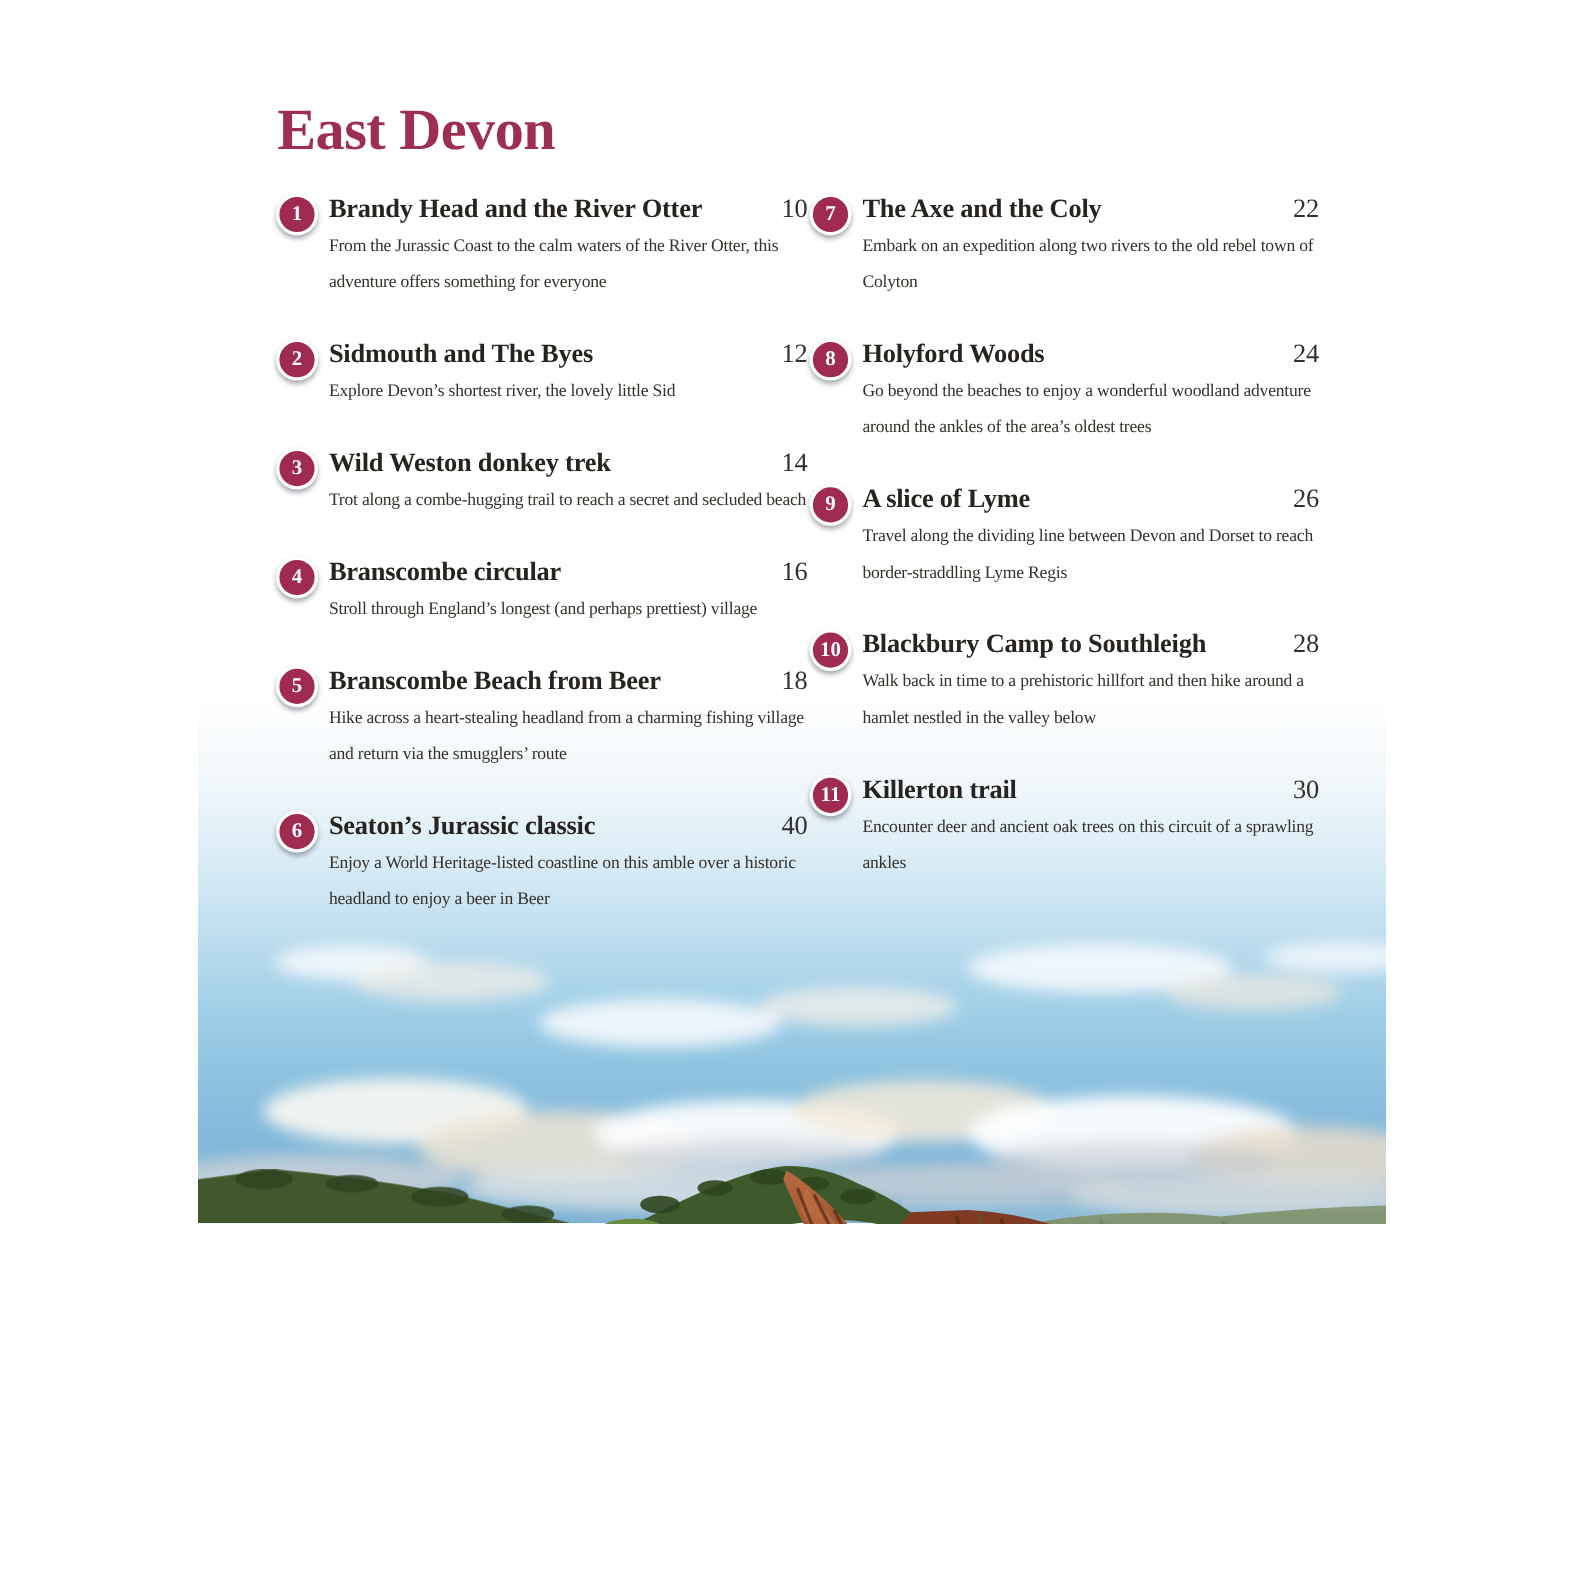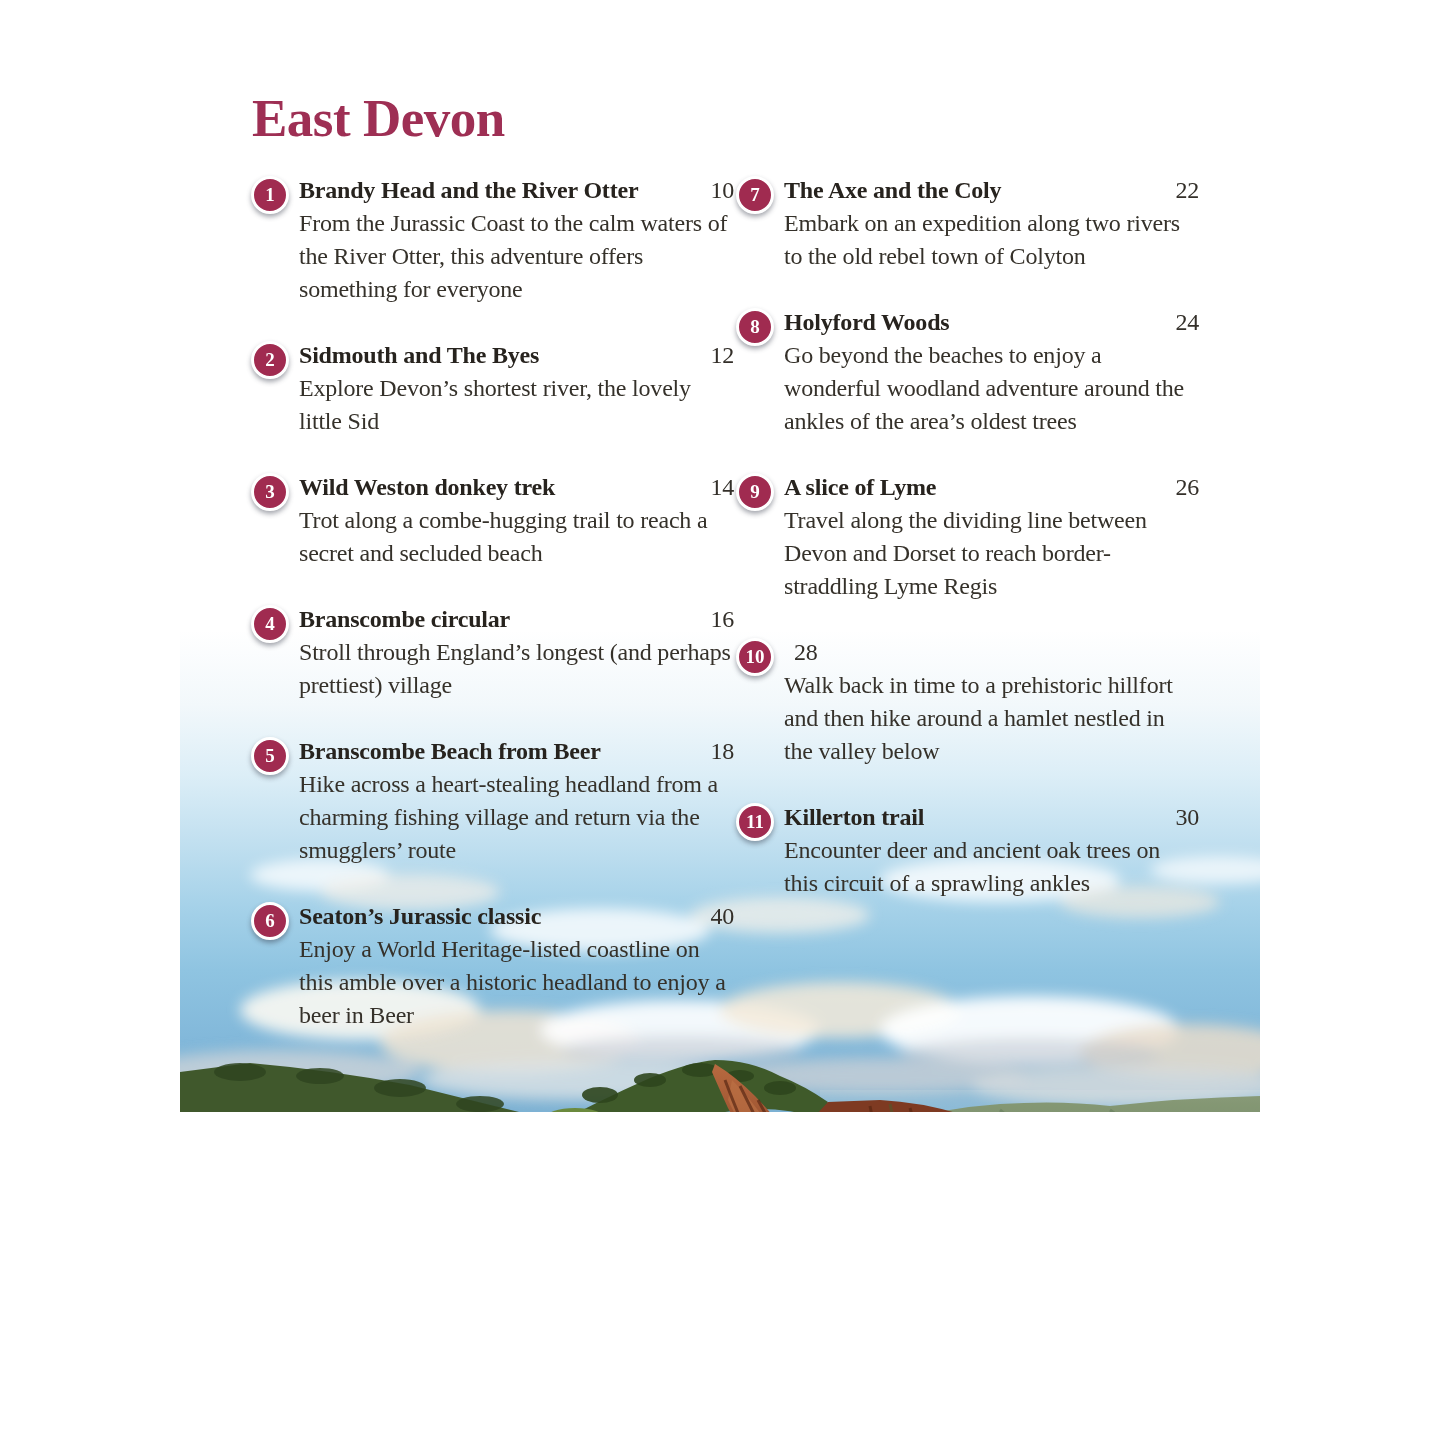--- a/index.html
+++ b/index.html
@@ -21,21 +21,21 @@
          background:var(--badge,#a02b50);border:3px solid #ffffff;
          box-shadow:0 3px 5px rgba(55,60,75,.45);
          color:#ffffff;font-weight:bold;font-size:19px;
          display:inline-flex;align-items:center;justify-content:center;}
   .entry-body{color:#2b2722;letter-spacing:-0.2px;}
   .col-left .entry-body{width:435px;}
   .col-right .entry-body{width:415px;}
   .entry-head{display:flex;justify-content:space-between;align-items:flex-start;
               font-weight:bold;font-size:24px;line-height:33px;color:#27231e;}
   .entry-page{font-weight:normal;padding-left:10px;color:#332f29;}
-  .entry-desc{font-size:24px;line-height:33px;font-weight:normal;color:#35312a;}
+  .entry-desc{font-size:16px;line-height:33px;font-weight:normal;color:#35312a;}
   .folio{position:absolute;left:983px;top:1366px;width:34px;text-align:center;
          font-size:27px;font-weight:bold;color:#f3f0e4;text-shadow:0 1px 3px rgba(20,25,10,.55);}
 </style>
 </head>
 <body>
 
 <div class="canvas">
   <div class="page">
 
     <svg class="photo" viewBox="0 0 1080 660" preserveAspectRatio="none" aria-hidden="true">
@@ -405,20 +405,21 @@
         <span class="entry-page">26</span>
       </div>
       <div class="entry-desc">Travel along the dividing line between Devon and Dorset to reach border-straddling Lyme Regis</div>
     </div>
   </div>
 
   <div class="entry">
     <span class="badge">10</span>
     <div class="entry-body">
       <div class="entry-head">
+        <span class="entry-title">Blackbury Camp to Southleigh</span>
         <span class="entry-page">28</span>
       </div>
       <div class="entry-desc">Walk back in time to a prehistoric hillfort and then hike around a hamlet nestled in the valley below</div>
     </div>
   </div>
 
   <div class="entry">
     <span class="badge">11</span>
     <div class="entry-body">
       <div class="entry-head">

